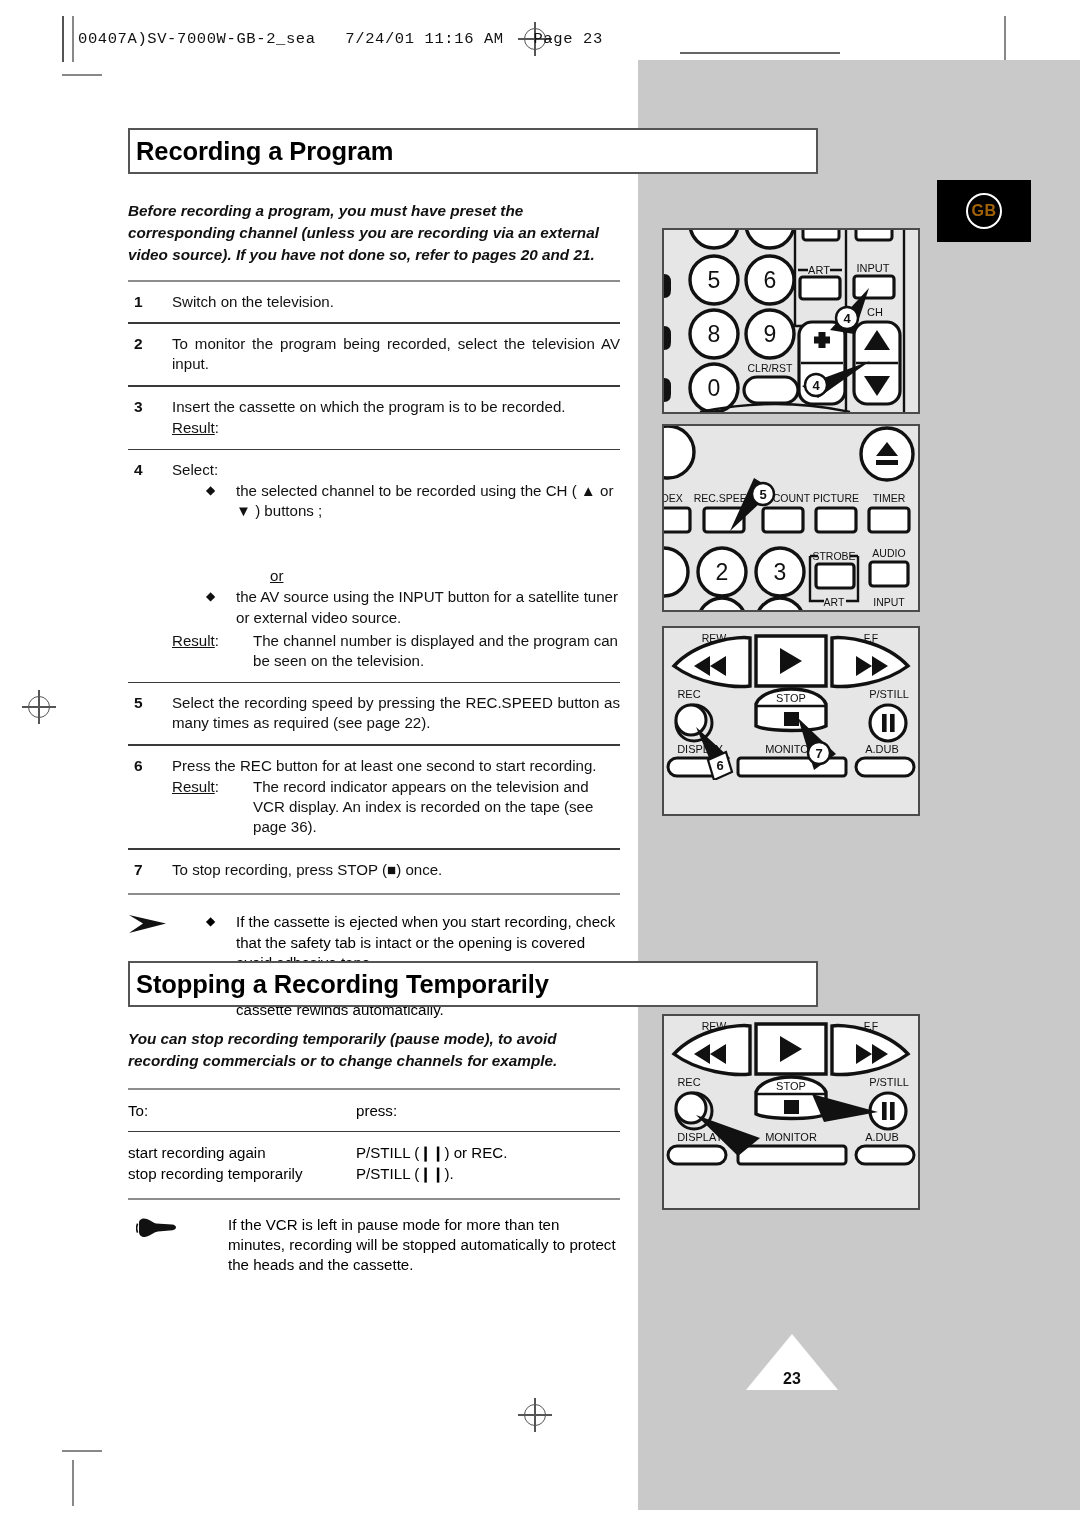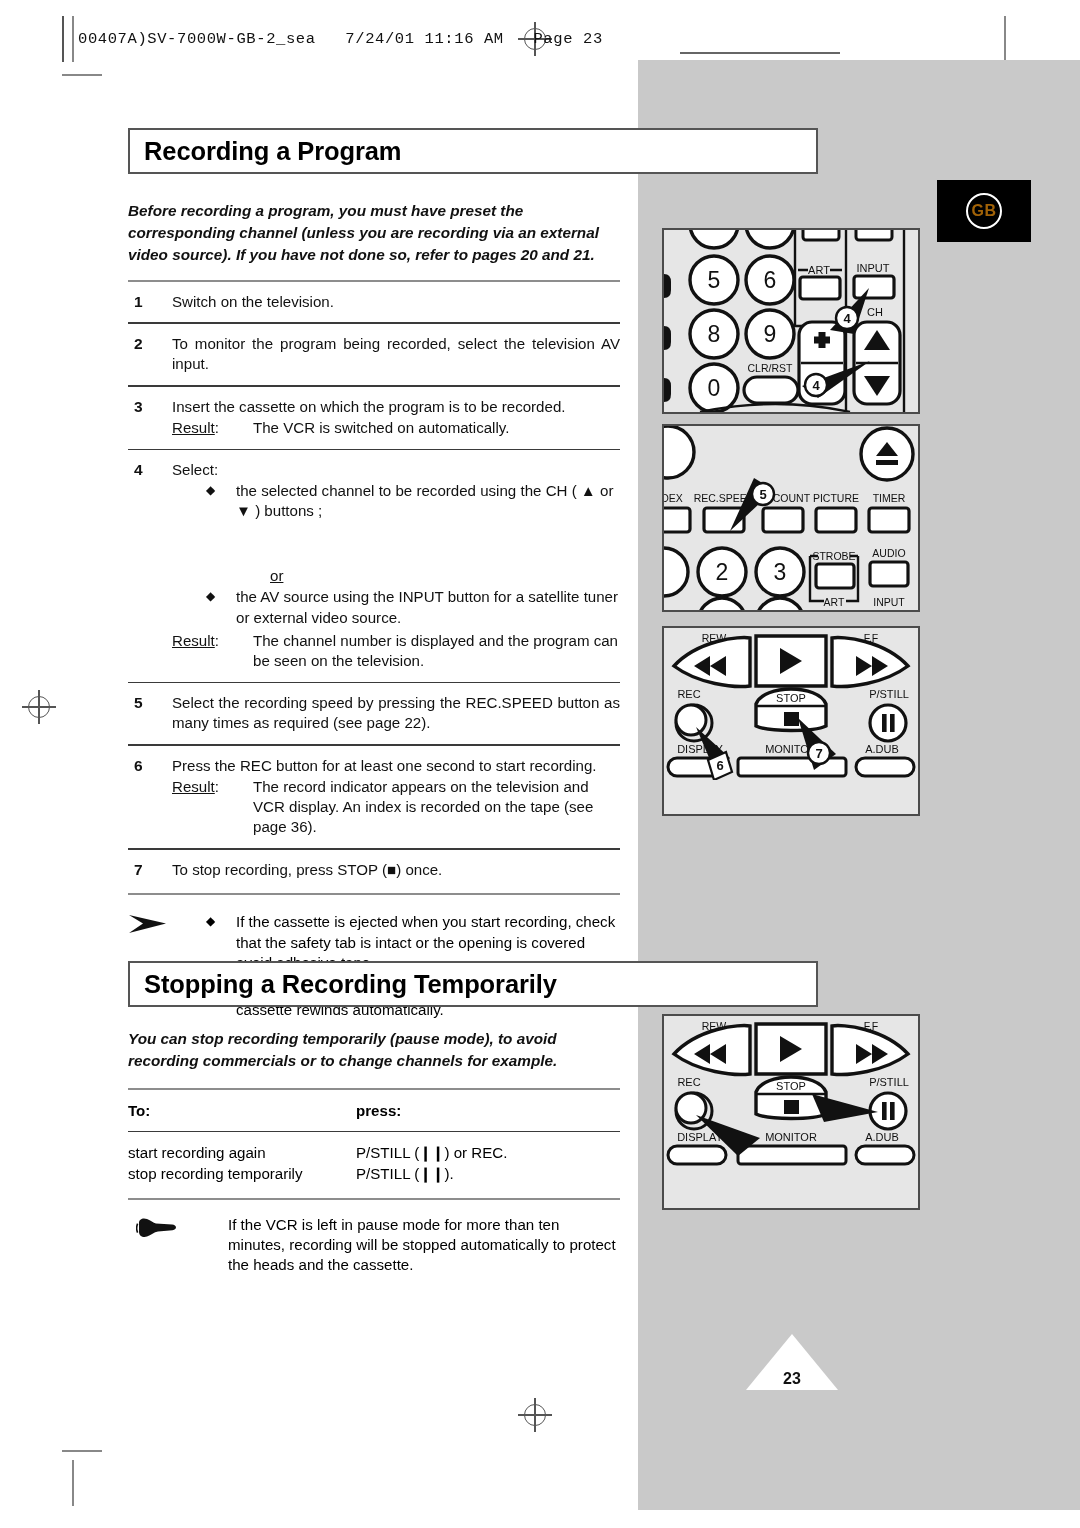--- a/index.html
+++ b/index.html
@@ -46,21 +46,21 @@
     color:#a16207; font-size:16px; font-weight:bold; letter-spacing:0.5px;
     display:flex; align-items:center; justify-content:center;
   }
 
   
   .title-bar {
     position:absolute; left:128px; width:690px; height:46px;
     border:2px solid #555; background:#fff;
     display:flex; align-items:center; z-index:4;
   }
-  .title-bar .t { font-size:25.5px; font-weight:bold; color:#000; padding-left:14px; letter-spacing:-0.1px; }
+  .title-bar .t { font-size:25.5px; font-weight:bold; color:#000; padding-left:6px; letter-spacing:-0.1px; }
 
   
   .col { position:absolute; left:128px; width:492px; }
   .intro { font-size:15.3px; font-style:italic; font-weight:bold; line-height:1.43; color:#111; }
 
   .rule { height:2px; background:#8d8d8d; width:492px; }
   .rule.dark { height:1.6px; background:#3a3a3a; }
 
   .step { display:flex; font-size:15.1px; line-height:1.33; color:#111; }
   .step .num { width:44px; flex:0 0 44px; font-weight:bold; font-size:15.5px; padding-left:6px; }
@@ -76,21 +76,21 @@
   .bl .dot { width:30px; flex:0 0 30px; font-size:12px; line-height:1.62; }
   .bl .tx { flex:1; }
   .or { margin-left:64px; text-decoration:underline;margin-top:45px; }
 
   .note-row { display:flex; }
   .note-ico { width:78px; flex:0 0 78px; display:flex; justify-content:flex-start; padding-top:2px; }
   .note-body { flex:1; font-size:15.1px; line-height:1.33; }
 
   
   .tbl { font-size:15.1px; line-height:1.38; }
-  .tbl .hrow { display:flex; font-weight:bold; }
+  .tbl .hrow { display:flex; font-weight:normal; }
   .tbl .row { display:flex; }
   .tbl .c1 { width:228px; flex:0 0 228px; }
   .tbl .c2 { flex:1; }
 
   
   .ill {
     position:absolute; background:#e6e6e6; border:2.5px solid #4b4b4b;
     overflow:hidden;
   }
   .ill svg { display:block; }
@@ -166,21 +166,20 @@
     </div>
     <div class="rule dark" style="margin-top:11px;"></div>
 
     <div class="step" style="margin-top:10px;">
       <span class="num">3</span>
       <span class="body">
         <p>Insert the cassette on which the program is to be recorded.</p>
         <span class="result">
           <span class="lbl">Result</span>
             <span class="colon">:</span>
-          <span class="val">The VCR is switched on automatically.</span>
         </span>
       </span>
     </div>
     <div class="rule dark" style="margin-top:11px;"></div>
 
     <div class="step" style="margin-top:10px;">
       <span class="num">4</span>
       <span class="body">
         <p>Select:</p>
         <div class="bullets">

